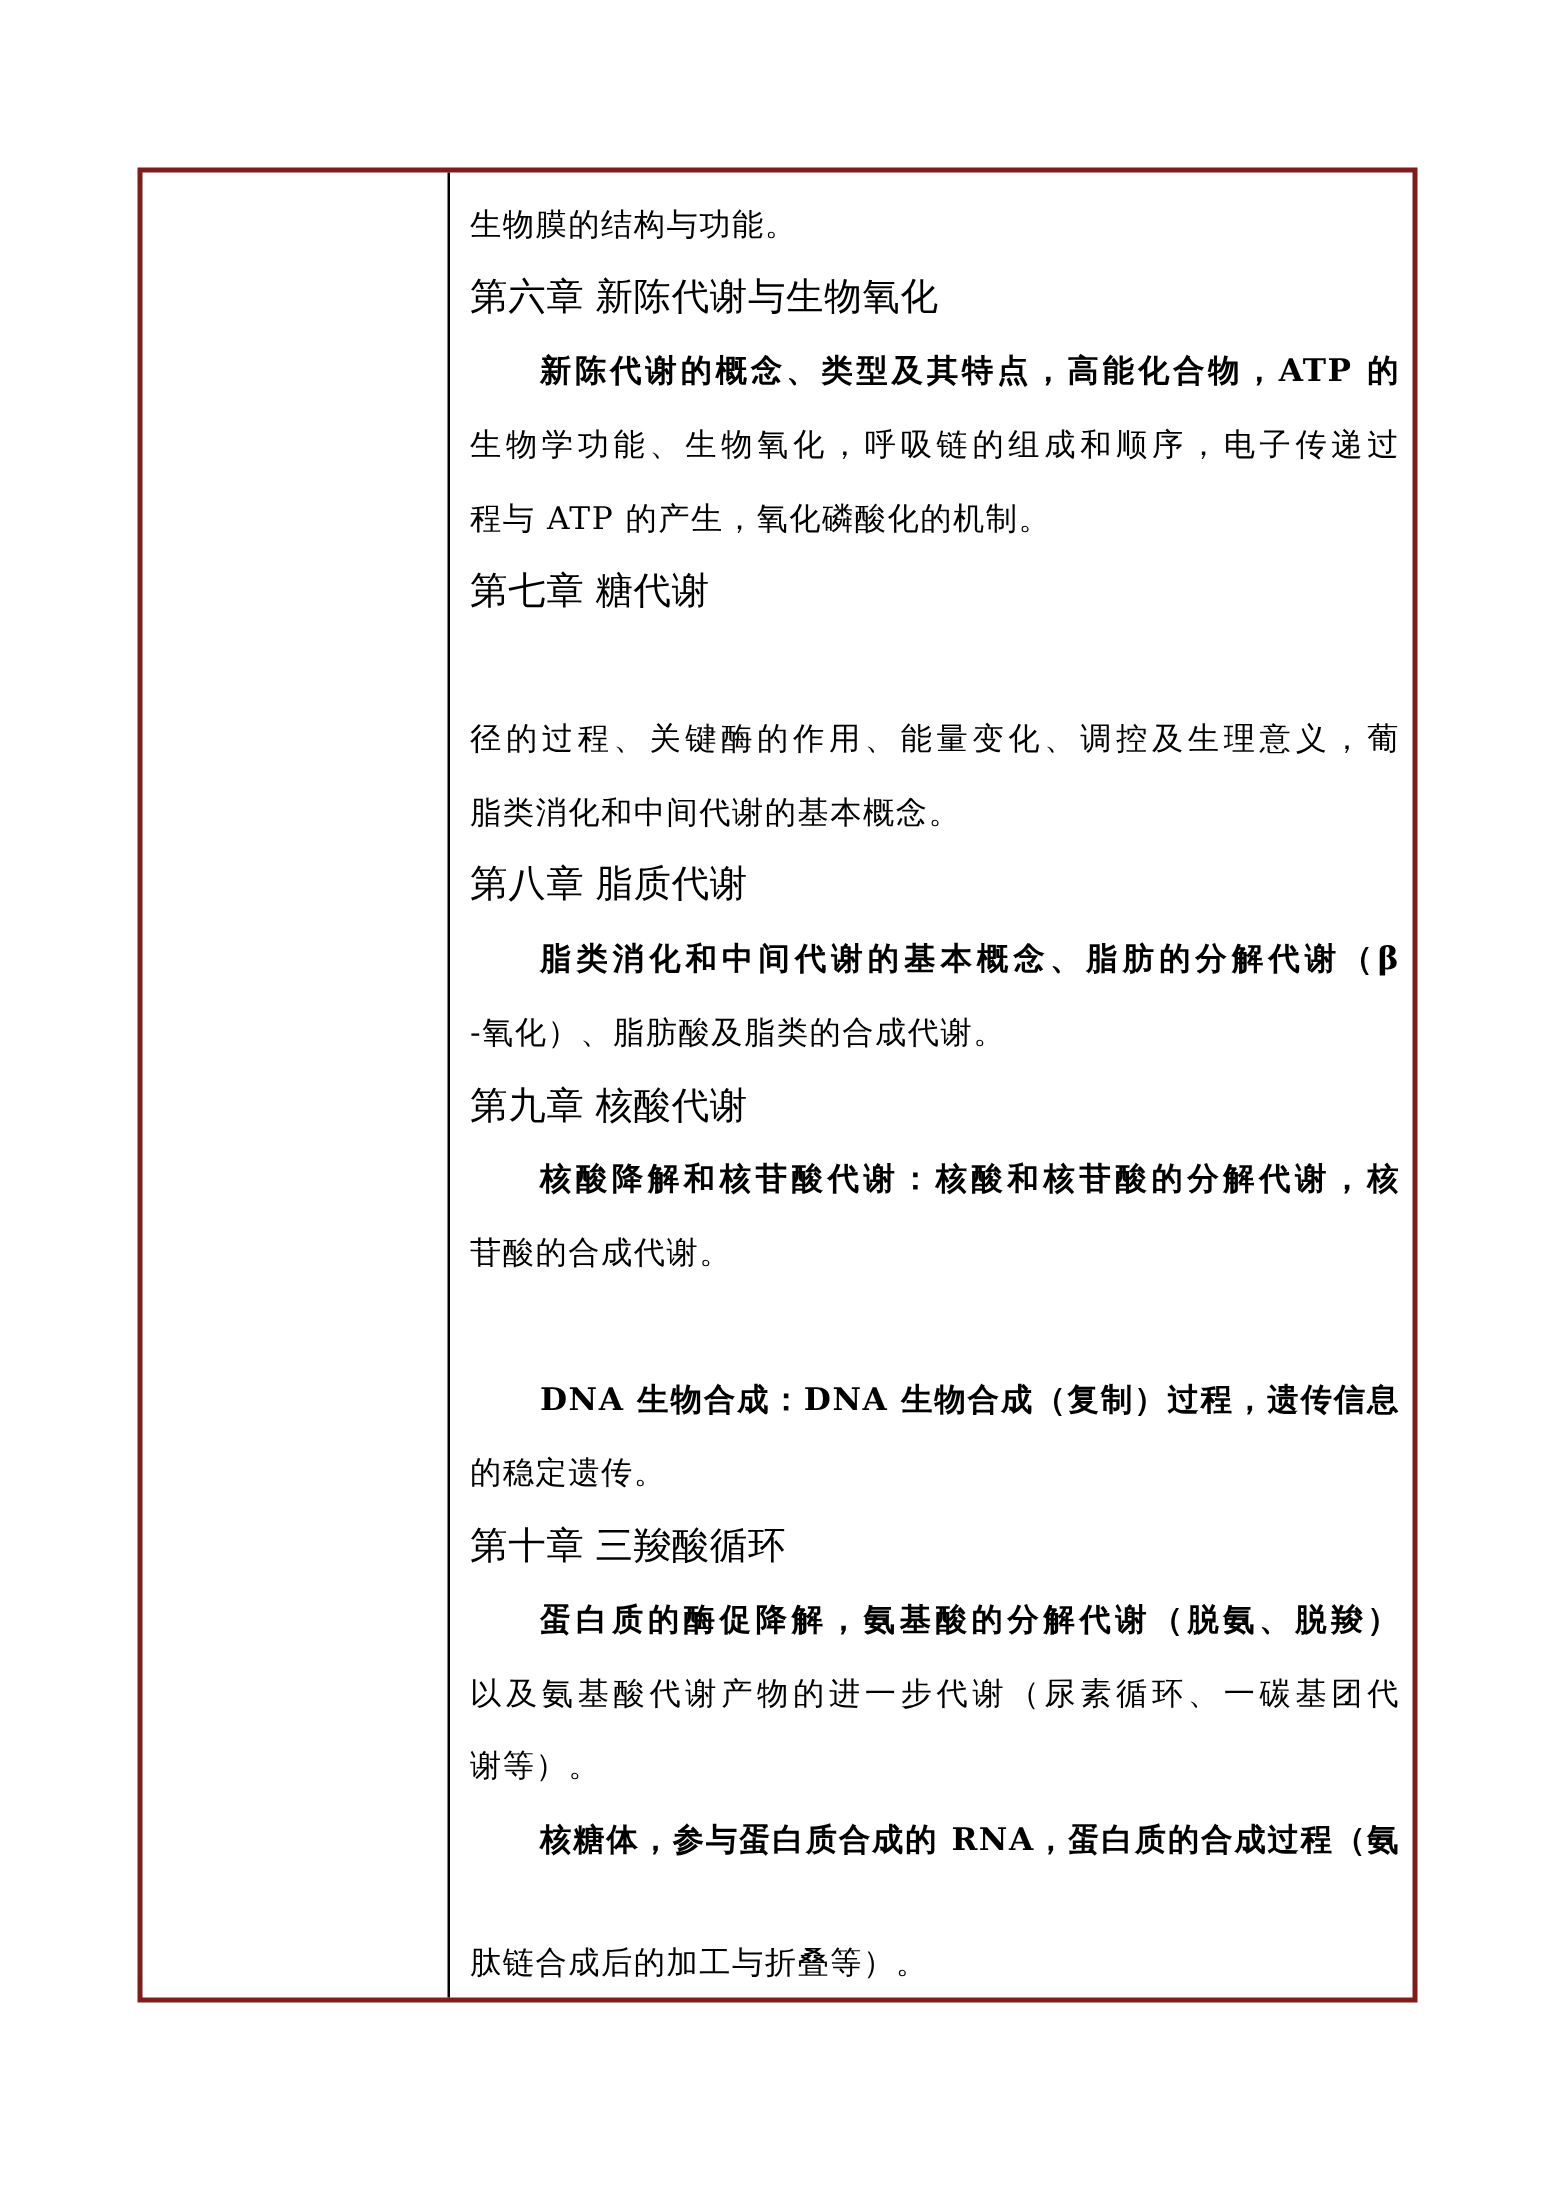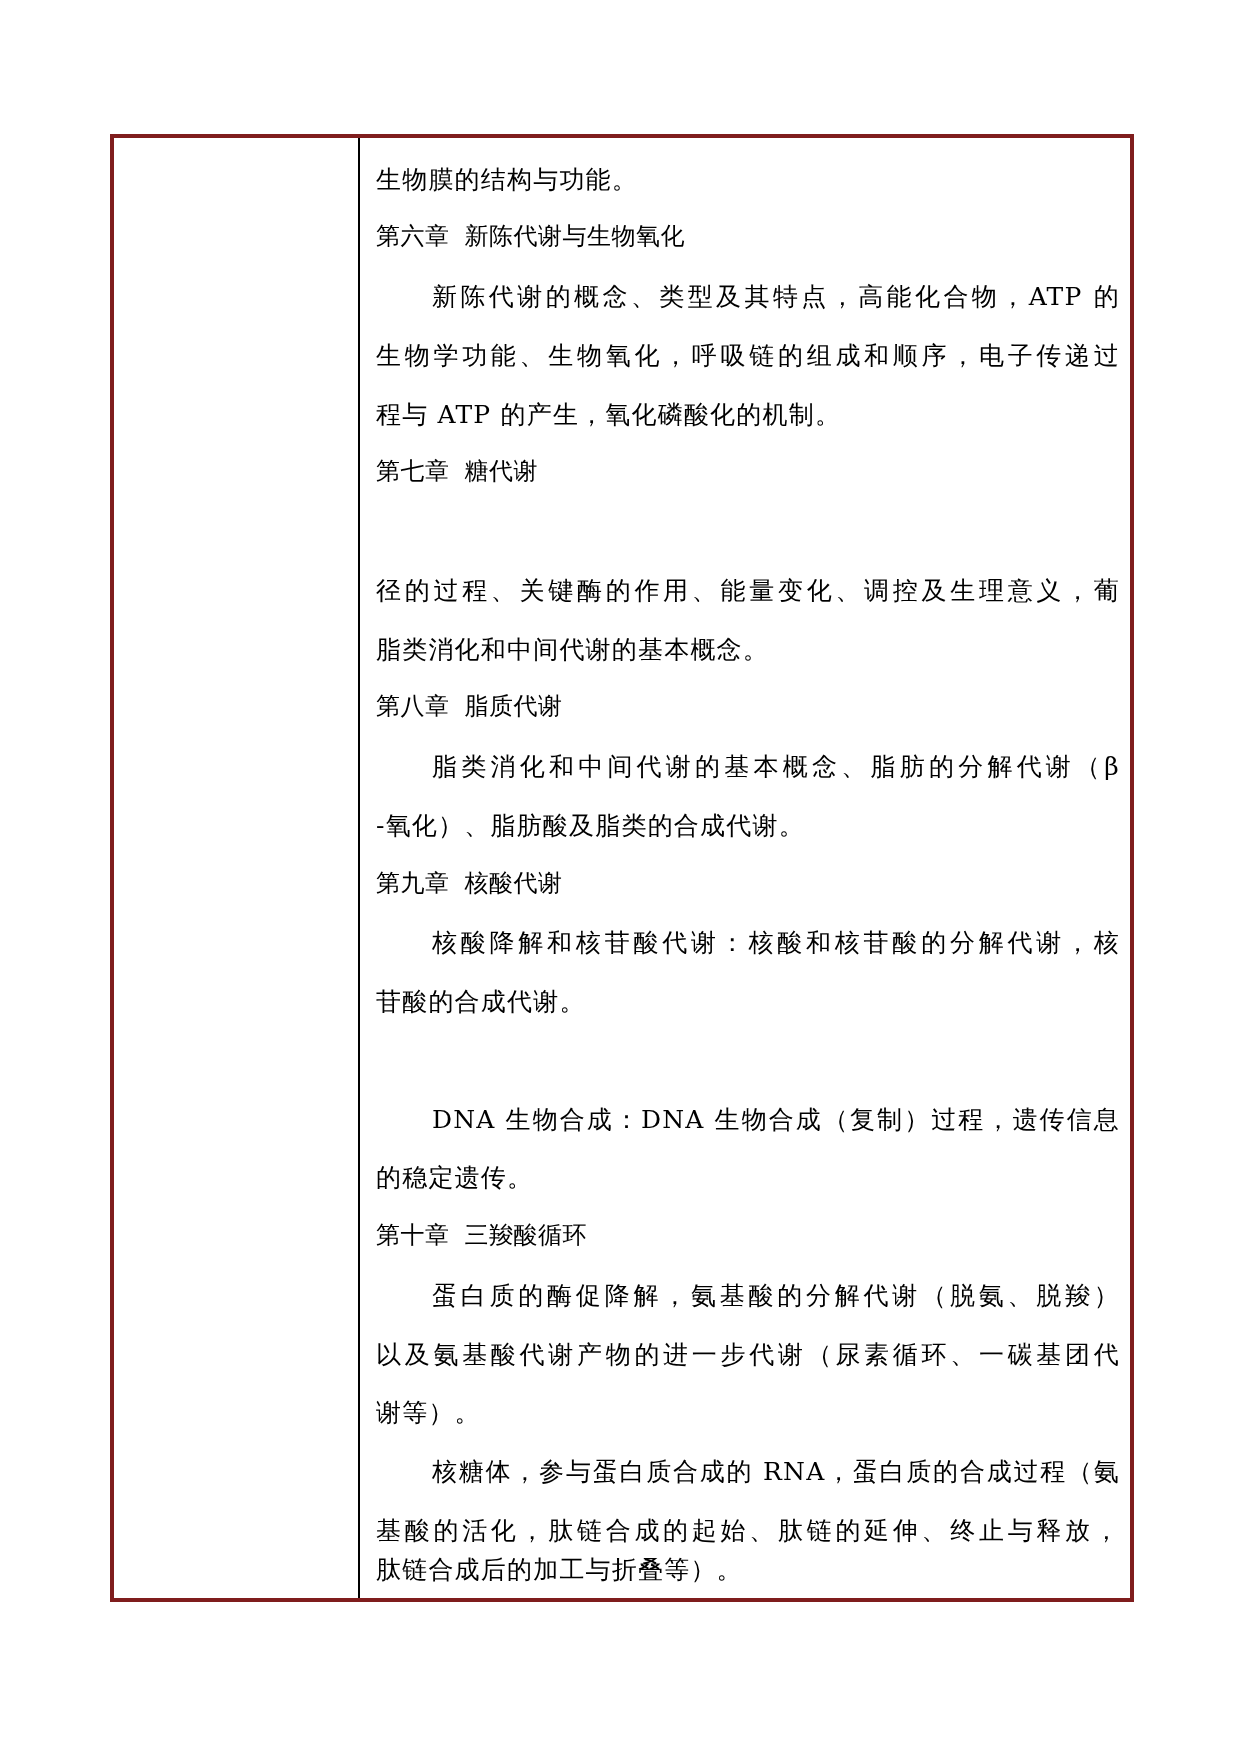--- a/index.html
+++ b/index.html
@@ -49,31 +49,31 @@
     .line {
       position: absolute;
       left: 0;
       height: 40px;
       line-height: 40px;
       font-size: 25px;
       white-space: nowrap;
       letter-spacing: 1.2px;
     }
     .line.heading {
-      font-family: Liberation Mono, monospace;
-      font-size: 24px;
+      font-family: Liberation Sans, sans-serif;
+      font-size: 30px;
       letter-spacing: 0.5px;
     }
     .line.indent { left: 56px; }
     .line.justify {
       width: 744px;
       text-align: justify;
       text-align-last: justify;
     }
-    .line.indent.justify { width: 688px; }
+    .line.indent.justify { width: 688px; font-weight: bold; }
   </style>
 </head>
 <body>
 
 <div class="table">
   <div class="left-cell"></div>
   <div class="divider"></div>
   <div class="content">
     <div class="line" style="top:22px">生物膜的结构与功能。</div>
     <div class="line heading" style="top:80px">第六章  新陈代谢与生物氧化</div>
@@ -89,16 +89,15 @@
     <div class="line heading" style="top:727px">第九章  核酸代谢</div>
     <div class="line indent justify" style="top:785px">核酸降解和核苷酸代谢：核酸和核苷酸的分解代谢，核</div>
     <div class="line" style="top:844px">苷酸的合成代谢。</div>
     <div class="line indent justify" style="top:962px">DNA  生物合成：DNA  生物合成（复制）过程，遗传信息</div>
     <div class="line" style="top:1020px">的稳定遗传。</div>
     <div class="line heading" style="top:1079px">第十章  三羧酸循环</div>
     <div class="line indent justify" style="top:1138px">蛋白质的酶促降解，氨基酸的分解代谢（脱氨、脱羧）</div>
     <div class="line justify" style="top:1197px">以及氨基酸代谢产物的进一步代谢（尿素循环、一碳基团代</div>
     <div class="line" style="top:1255px">谢等）。</div>
     <div class="line indent justify" style="top:1314px">核糖体，参与蛋白质合成的 RNA，蛋白质的合成过程（氨</div>
-    <div class="line justify" style="top:1373px">基酸的活化，肽链合成的起始、肽链的延伸、终止与释放，</div>
     <div class="line" style="top:1412px">肽链合成后的加工与折叠等）。</div>
   </div>
 </div>
 
 </body></html>

